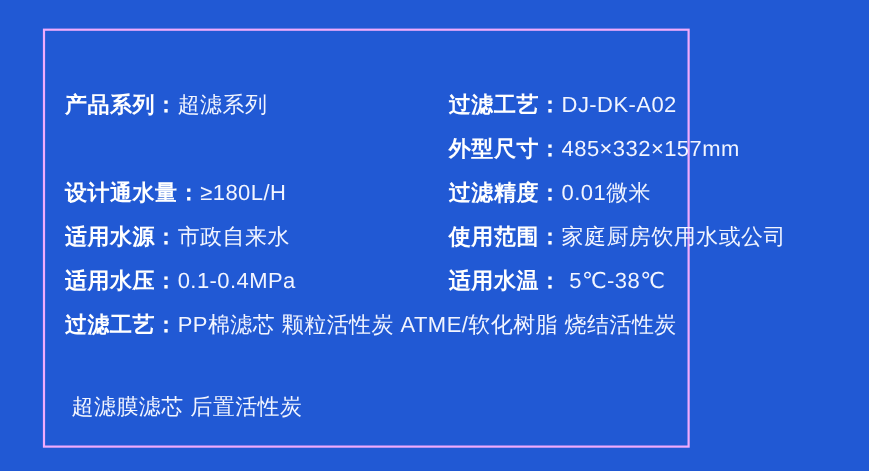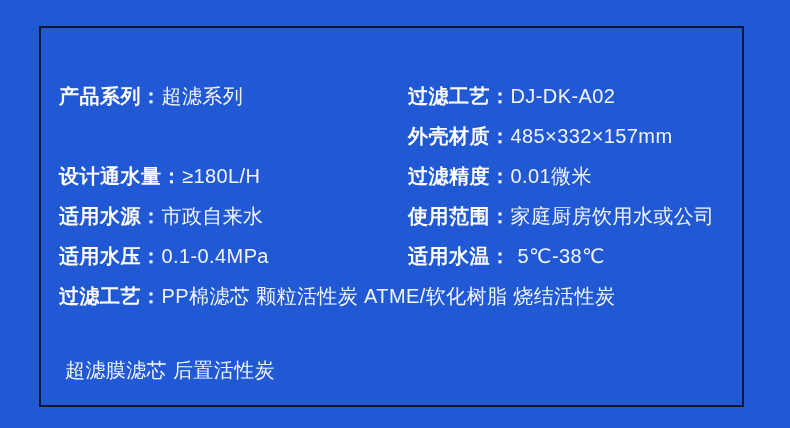--- a/index.html
+++ b/index.html
@@ -22,23 +22,23 @@
     top: 0;
     width: 790px;
     height: 428px;
     background: #2159d4;
   }
 
   .spec-frame {
     position: absolute;
     left: 39px;
     top: 26px;
-    width: 705px;
+    width: 588px;
     height: 381px;
-    border: 2px solid #0f172a;
+    border: 2px solid #f0abfc;
     box-sizing: border-box;
   }
 
   .spec-grid {
     position: absolute;
     left: 0;
     top: 0;
     width: 705px;
     height: 381px;
   }
@@ -114,21 +114,21 @@
 
       <div class="spec-row col-left row-5">
         <span class="spec-label">适用水压：</span><span class="spec-value">0.1-0.4MPa</span>
       </div>
 
       <div class="spec-row col-right row-1">
         <span class="spec-label">过滤工艺：</span><span class="spec-value">DJ-DK-A02</span>
       </div>
 
       <div class="spec-row col-right row-2">
-        <span class="spec-label">外壳材质：</span><span class="spec-value">485×332×157mm</span>
+        <span class="spec-label">外型尺寸：</span><span class="spec-value">485×332×157mm</span>
       </div>
 
       <div class="spec-row col-right row-3">
         <span class="spec-label">过滤精度：</span><span class="spec-value">0.01微米</span>
       </div>
 
       <div class="spec-row col-right row-4">
         <span class="spec-label">使用范围：</span><span class="spec-value">家庭厨房饮用水或公司</span>
       </div>
 

